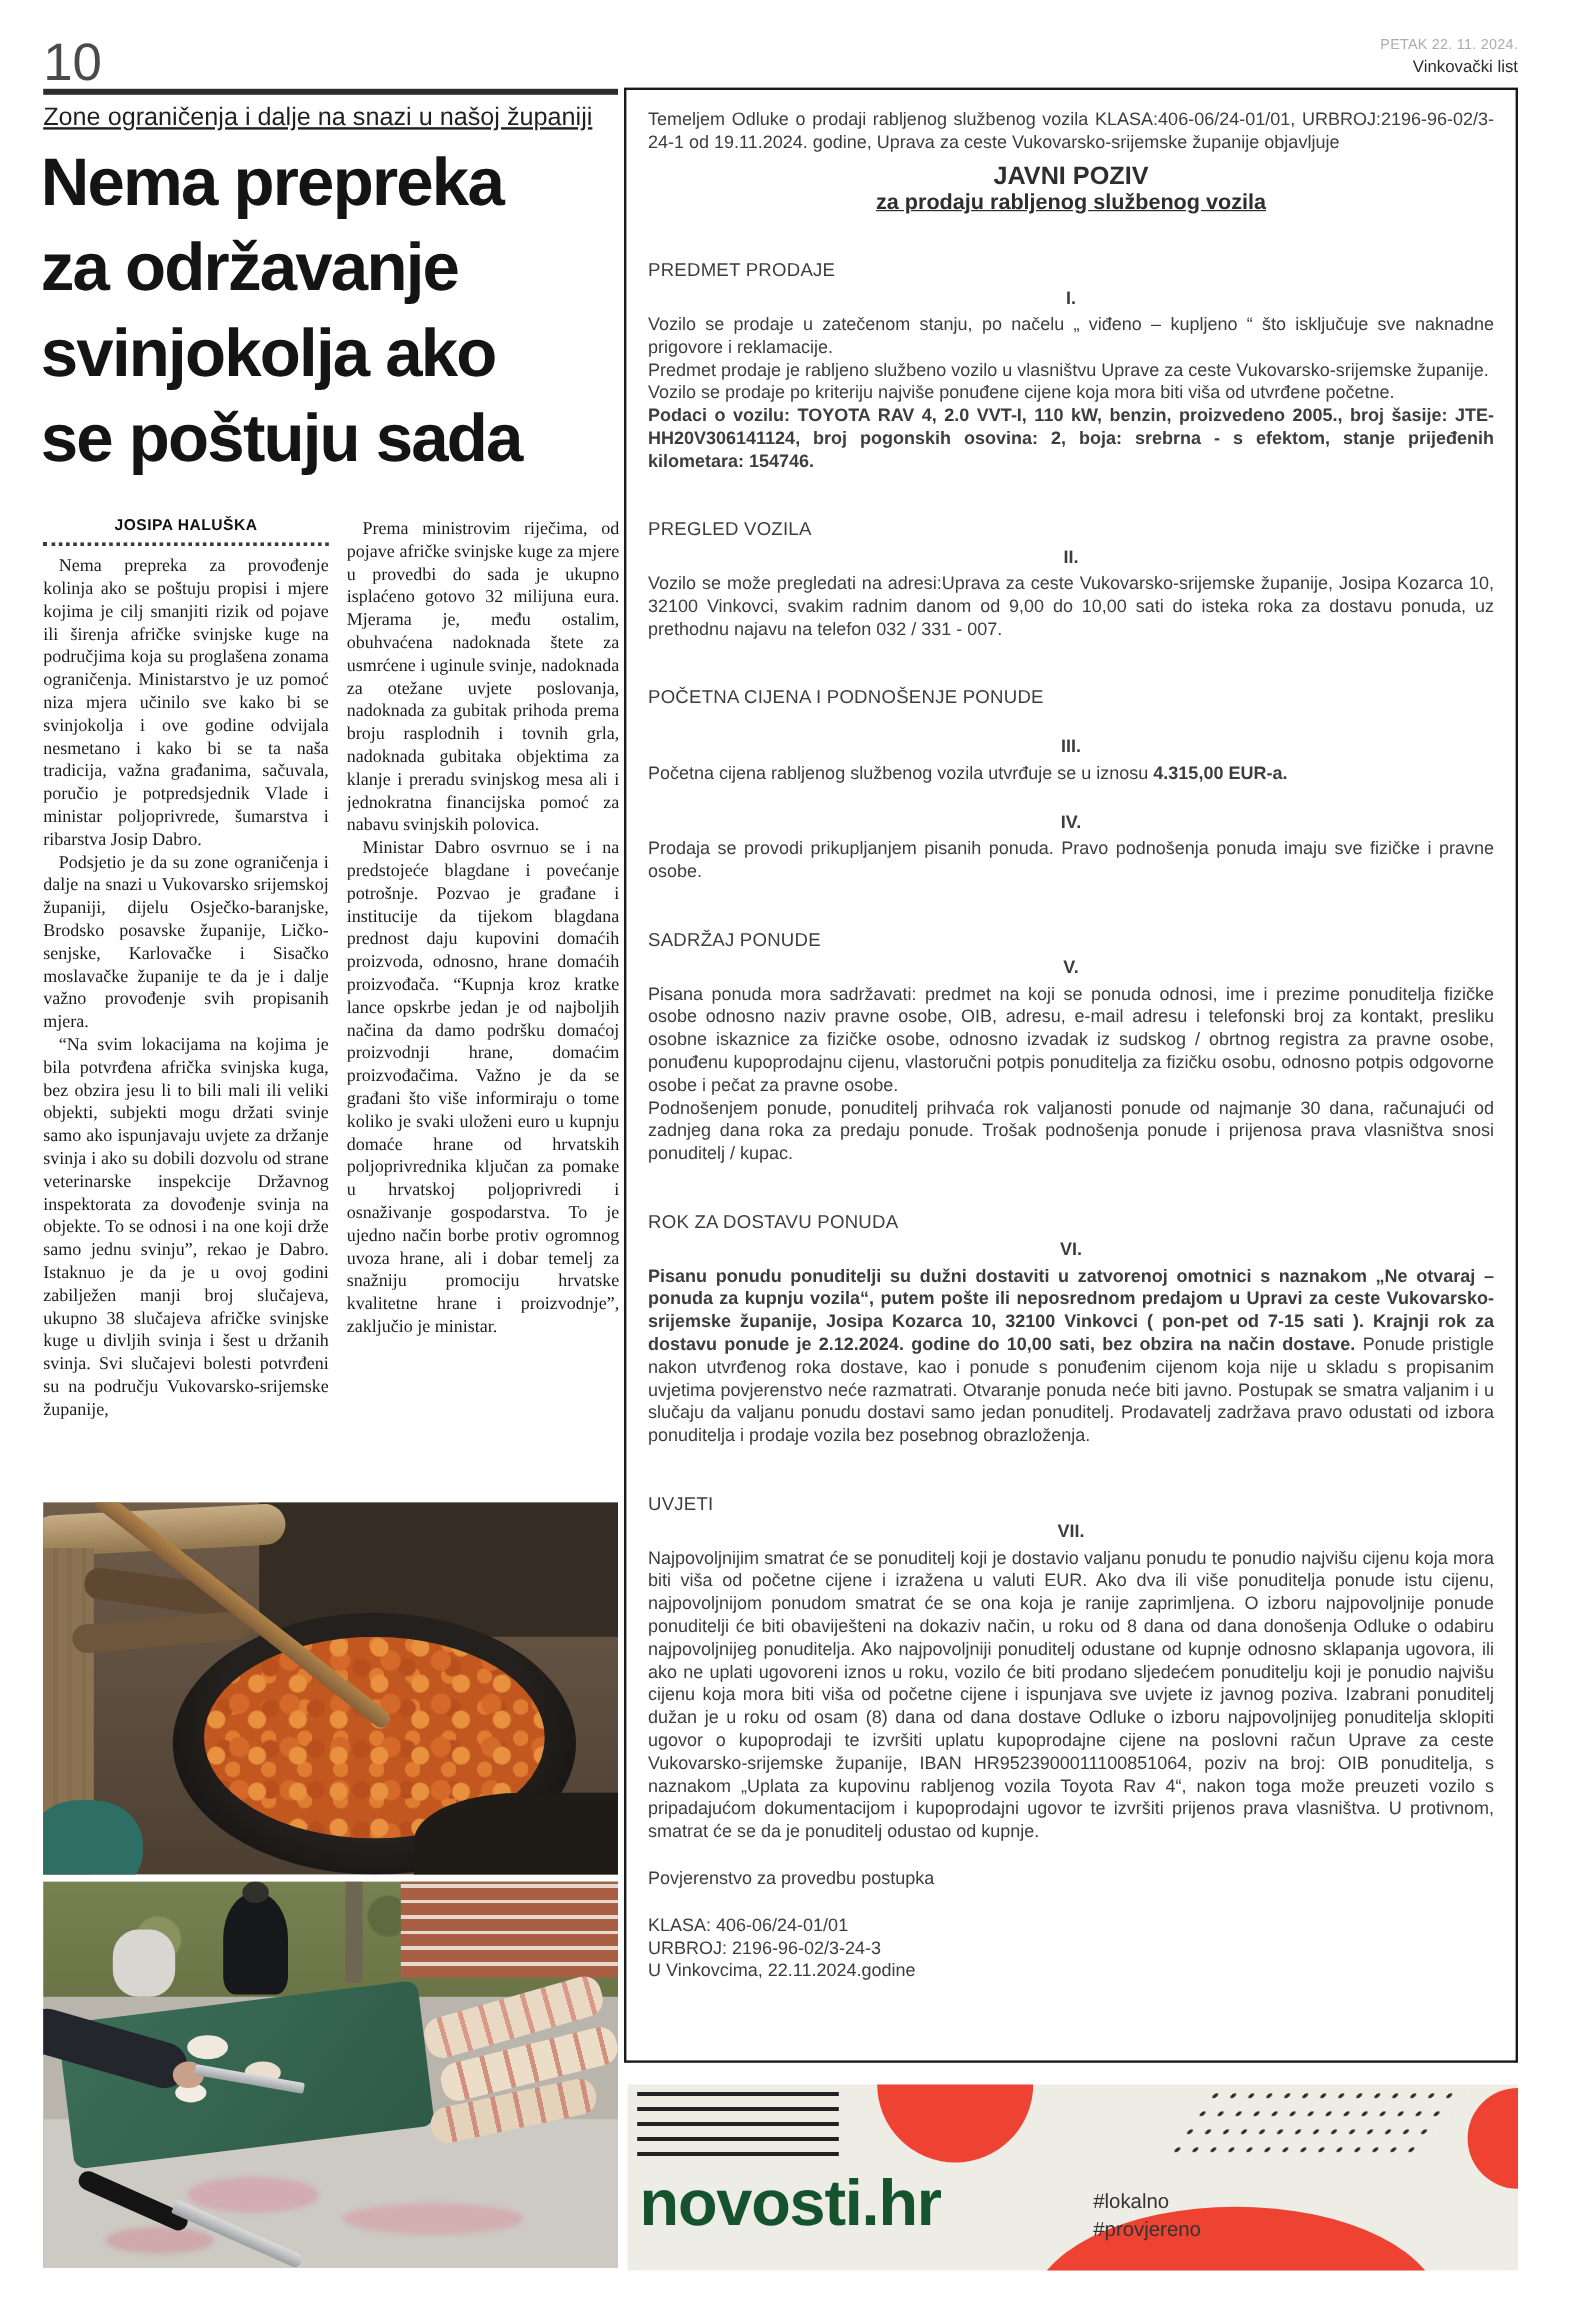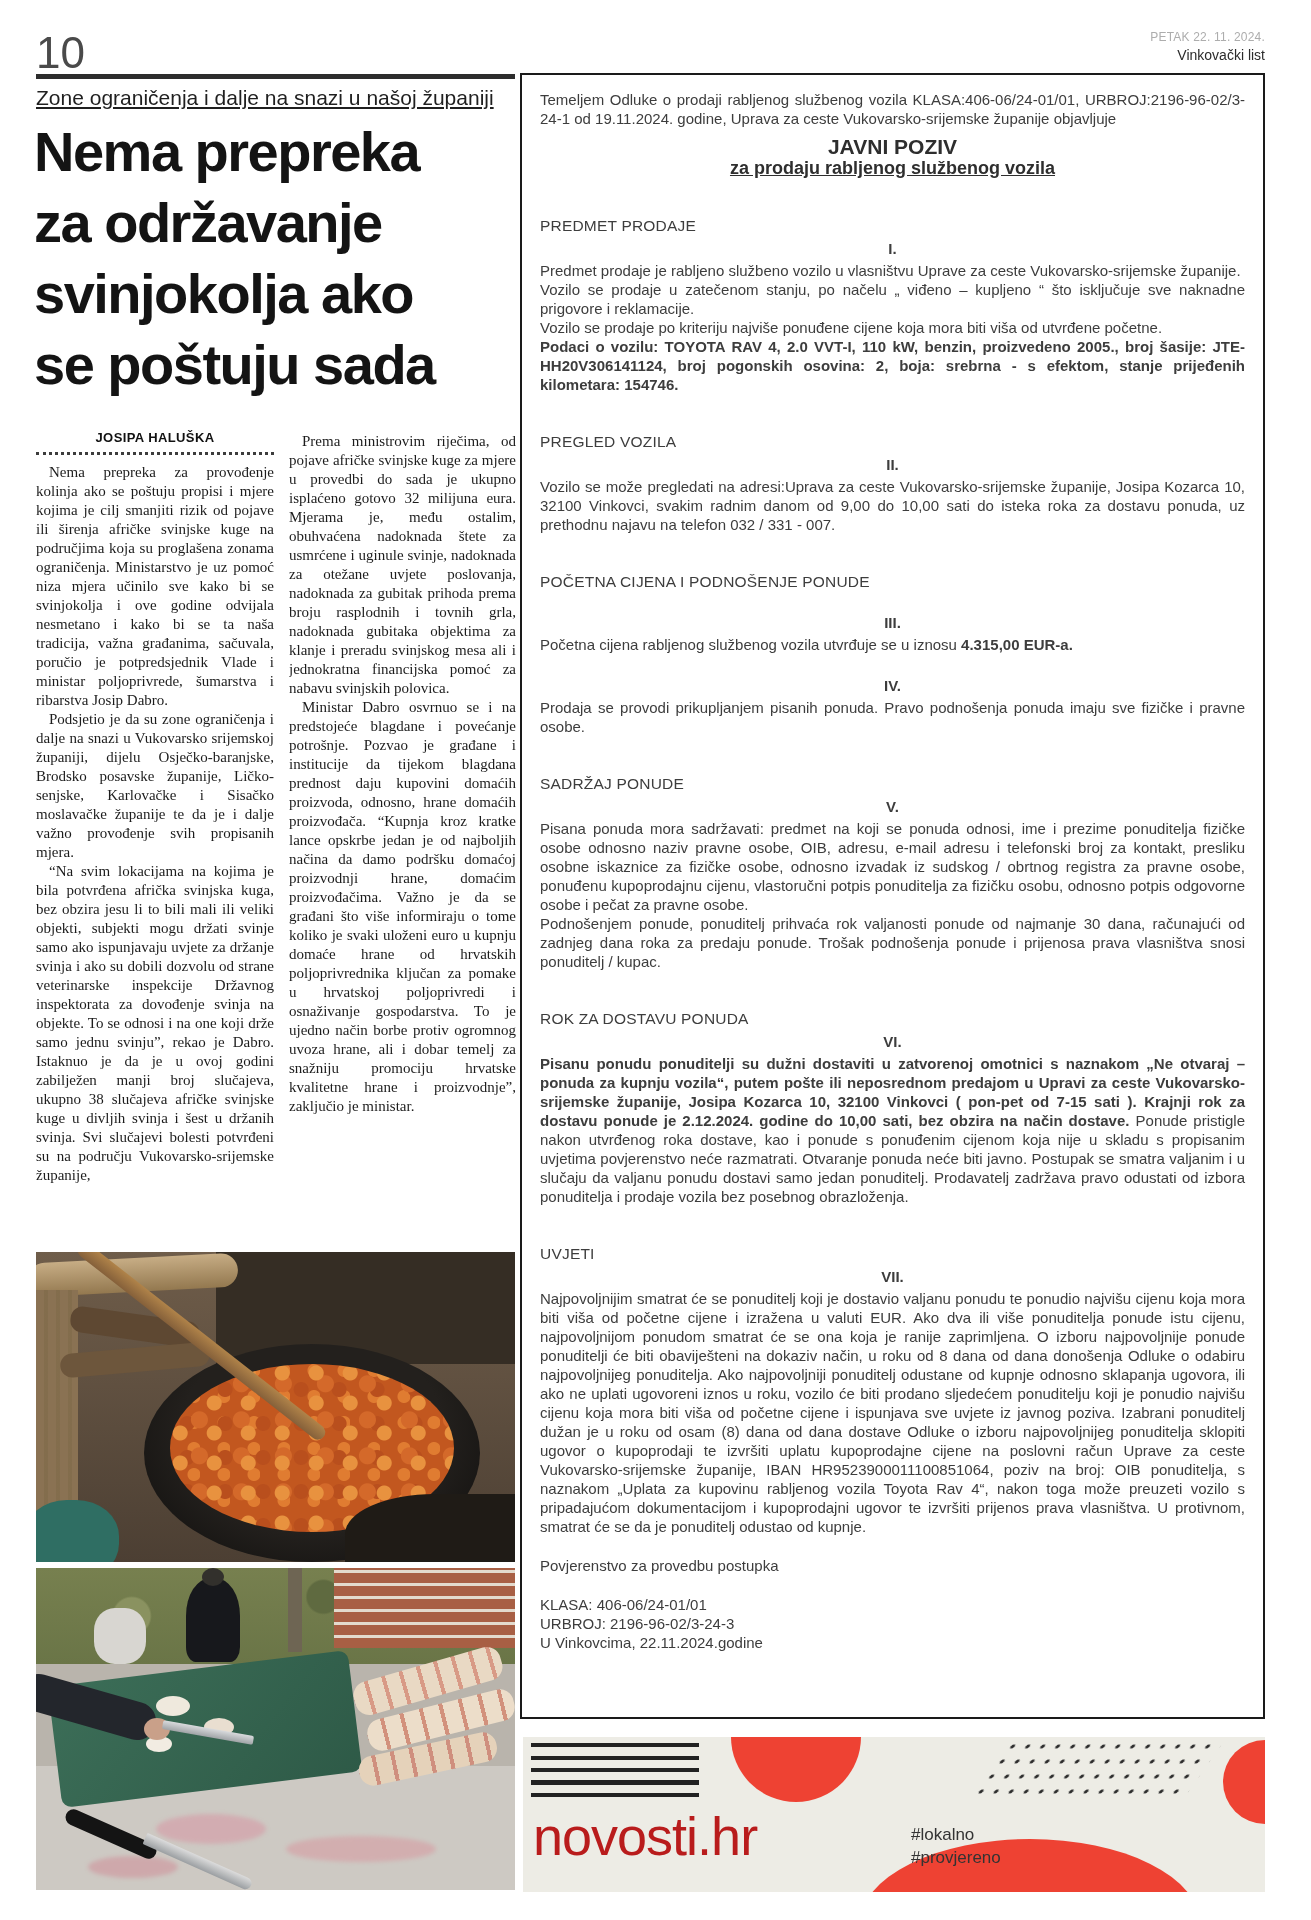--- a/index.html
+++ b/index.html
@@ -105,21 +105,21 @@
   .ad{left:523px;top:1737px;width:742px;height:155px;background:#edece5;overflow:hidden;}
   .ad>div{position:absolute;}
   .ad-stripes{left:8px;top:6px;width:168px;height:60px;
               background:repeating-linear-gradient(180deg,#222 0 4px,transparent 4px 12.5px);}
   .ad-circle-top{left:208px;top:-65px;width:130px;height:130px;border-radius:50%;background:#ee4233;}
   .ad-dots{right:62px;top:2px;width:215px;height:64px;transform:skewX(-35deg);
            background-image:radial-gradient(circle,#2e2e2e 1.7px,transparent 2.3px);
            background-size:15px 15px;}
   .ad-circle-right{right:-42px;top:3px;width:84px;height:84px;border-radius:50%;background:#ee4233;}
   .ad-circle-bottom{left:337px;top:102px;width:340px;height:170px;border-radius:50%;background:#ee4233;}
-  .ad-brand{left:10px;top:68px;font-size:54px;font-weight:normal;letter-spacing:-1px;color:#b91c1c;}
+  .ad-brand{left:10px;top:68px;font-size:54px;font-weight:bold;letter-spacing:-1px;color:#14532d;}
   .ad-tags{left:388px;top:86px;font-size:17px;color:#333;line-height:23px;}
 </style>
 </head>
 <body>
 
 <div class="abs page-num">10</div>
 <div class="abs head-rule"></div>
 <div class="abs head-right">
   <div class="head-date">PETAK 22. 11. 2024.</div>
   <div class="head-pub">Vinkovački list</div>
@@ -183,22 +183,22 @@
   <div class="p2-knife-blade"></div>
 </div>
 
 <div class="abs notice">
   <p>Temeljem Odluke o prodaji rabljenog službenog vozila KLASA:406-06/24-01/01, URBROJ:2196-96-02/3-24-1 od 19.11.2024. godine, Uprava za ceste Vukovarsko-srijemske županije objavljuje</p>
   <div class="n-title">JAVNI POZIV</div>
   <div class="n-subtitle">za prodaju rabljenog službenog vozila</div>
 
   <div class="n-h">PREDMET PRODAJE</div>
   <div class="n-r">I.</div>
+  <p>Vozilo se prodaje u zatečenom stanju, po načelu „ viđeno – kupljeno “ što isključuje sve naknadne prigovore i reklamacije.</p>
   <p>Predmet prodaje je rabljeno službeno vozilo u vlasništvu Uprave za ceste Vukovarsko-srijemske županije.</p>
-  <p>Vozilo se prodaje u zatečenom stanju, po načelu „ viđeno – kupljeno “ što isključuje sve naknadne prigovore i reklamacije.</p>
   <p>Vozilo se prodaje po kriteriju najviše ponuđene cijene koja mora biti viša od utvrđene početne.</p>
   <p class="n-b mt">Podaci o vozilu: TOYOTA RAV 4, 2.0 VVT-I, 110 kW, benzin, proizvedeno 2005., broj šasije: JTE-HH20V306141124, broj pogonskih osovina: 2, boja: srebrna - s efektom, stanje prijeđenih kilometara: 154746.</p>
 
   <div class="n-h">PREGLED VOZILA</div>
   <div class="n-r">II.</div>
   <p>Vozilo se može pregledati na adresi:Uprava za ceste Vukovarsko-srijemske županije, Josipa Kozarca 10, 32100 Vinkovci, svakim radnim danom od 9,00 do 10,00 sati do isteka roka za dostavu ponuda, uz prethodnu najavu na telefon 032 / 331 - 007.</p>
 
   <div class="n-h">POČETNA CIJENA I PODNOŠENJE PONUDE</div>
   <div class="n-r mt2">III.</div>
   <p><span>Početna cijena rabljenog službenog vozila utvrđuje se u iznosu </span><span class="n-b">4.315,00 EUR-a.</span></p>

